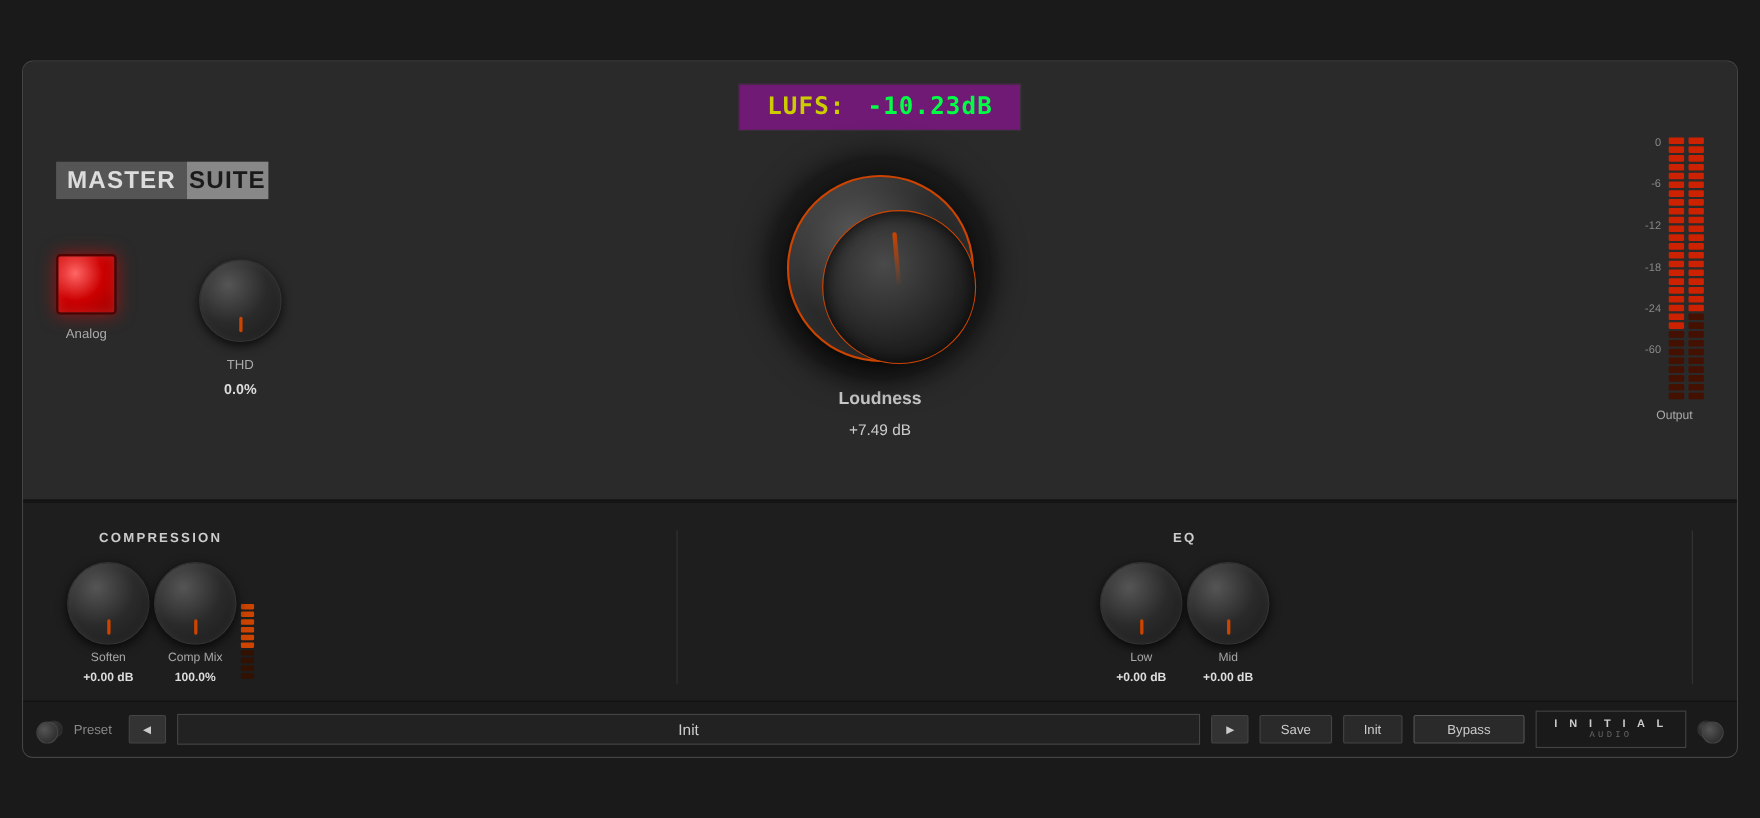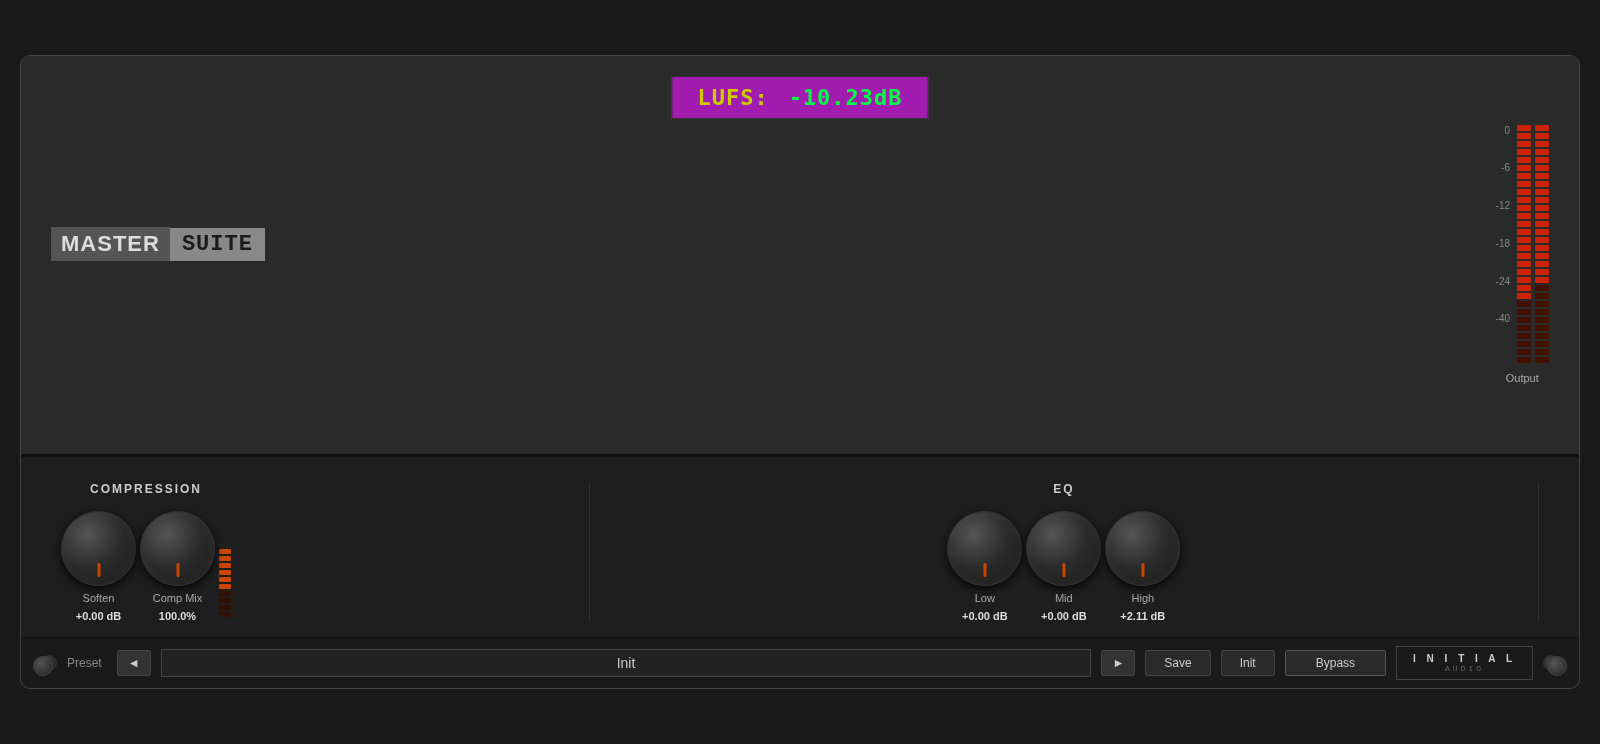--- a/index.html
+++ b/index.html
@@ -42,23 +42,22 @@
       font-weight: 900;
       font-size: 22px;
       padding: 4px 10px;
       letter-spacing: 1px;
     }
     .logo-suite {
       background: #888;
       color: #1a1a1a;
       font-weight: 900;
       font-size: 22px;
-      padding: 4px 12px;
+      padding: 4px 2px;
       letter-spacing: 1px;
-      font-family: Liberation Mono, monospace;
     }
     .analog-section {
       display: flex;
       flex-direction: column;
       align-items: center;
       gap: 10px;
     }
     .analog-button {
       width: 55px;
       height: 55px;
@@ -88,21 +87,21 @@
       display: flex;
       flex-direction: column;
       align-items: center;
       gap: 15px;
       position: absolute;
       left: 50%;
       transform: translateX(-50%);
       top: 20px;
     }
     .lufs-display {
-      background: #a21caf;
+      background: #701a75;
       border: 1px solid #333;
       padding: 8px 25px;
       font-size: 22px;
       font-weight: bold;
       letter-spacing: 1px;
       display: flex;
       gap: 20px;
     }
     .lufs-label { color: #cccc00; font-family: monospace; }
     .lufs-value { color: #00ff44; font-family: monospace; }
@@ -401,41 +400,80 @@
   <div class="screw screw-tl"></div>
   <div class="screw screw-tr"></div>
 
   <div class="top-section">
 
     <div style="display:flex; flex-direction:column; align-items:flex-start; gap:30px; min-width:220px;">
       <div class="logo">
         <span class="logo-master">MASTER</span>
         <span class="logo-suite">SUITE</span>
       </div>
+      <div style="display:flex; align-items:flex-start; gap:40px;">
+        <div class="analog-section">
+          <div class="analog-button"></div>
+          <span class="analog-label">Analog</span>
+        </div>
+        <div class="thd-section">
+
+          <div class="knob-wrap">
+            <svg class="knob-ticks" width="85" height="85">
+
+              <g transform="translate(42,42)">
+                
+              </g>
+            </svg>
+            <div class="knob-sm" style="width:75px;height:75px;margin:5px;"></div>
+          </div>
+          <span class="thd-label">THD</span>
+          <span class="thd-value">0.0%</span>
+        </div>
+      </div>
     </div>
 
     <div class="top-center">
       <div class="lufs-display">
         <span class="lufs-label">LUFS:</span>
         <span class="lufs-value">-10.23dB</span>
+      </div>
+      <div class="main-knob-container">
+        <div class="main-knob-wrap">
+
+          <svg class="knob-arc" viewBox="0 0 200 200">
+
+            <circle cx="100" cy="100" r="90" fill="none" stroke="#1a1a1a" stroke-width="8"></circle>
+
+            <path d="M 100 10 A 90 90 0 1 1 32 168" fill="none" stroke="#cc4400" stroke-width="8" stroke-linecap="round"></path>
+          </svg>
+          <div class="knob-ring-outer"></div>
+          <div class="knob-body">
+            <div class="knob-inner-ring">
+              <div class="knob-indicator"></div>
+            </div>
+          </div>
+        </div>
+        <span class="loudness-label">Loudness</span>
+        <span class="loudness-value">+7.49 dB</span>
       </div>
     </div>
 
     <div class="top-right">
 
       <div class="vu-meter">
         <div style="display:flex; gap:4px; align-items:stretch;">
 
           <div class="vu-labels">
             <span>0</span>
             <span>-6</span>
             <span>-12</span>
             <span>-18</span>
             <span>-24</span>
-            <span>-40</span>
+            <span>-60</span>
           </div>
 
           <div id="vu-left" class="vu-column">
               <div class="vu-segment dim"></div>
               <div class="vu-segment dim"></div>
               <div class="vu-segment dim"></div>
               <div class="vu-segment dim"></div>
               <div class="vu-segment dim"></div>
               <div class="vu-segment dim"></div>
               <div class="vu-segment dim"></div>
@@ -542,25 +580,20 @@
       <div class="knobs-row">
         <div class="knob-item">
           <div class="knob-sm"></div>
           <label>Low</label>
           <span class="value">+0.00 dB</span>
         </div>
         <div class="knob-item">
           <div class="knob-sm"></div>
           <label>Mid</label>
           <span class="value">+0.00 dB</span>
-        </div>
-        <div class="knob-item">
-          <div class="knob-sm"></div>
-          <label>High</label>
-          <span class="value">+2.11 dB</span>
         </div>
       </div>
     </div>
 
     <div style="width:1px; background:#333; align-self:stretch;"></div>
 
   </div>
 
   <div class="screw screw-bl"></div>
   <div class="screw screw-br"></div>

